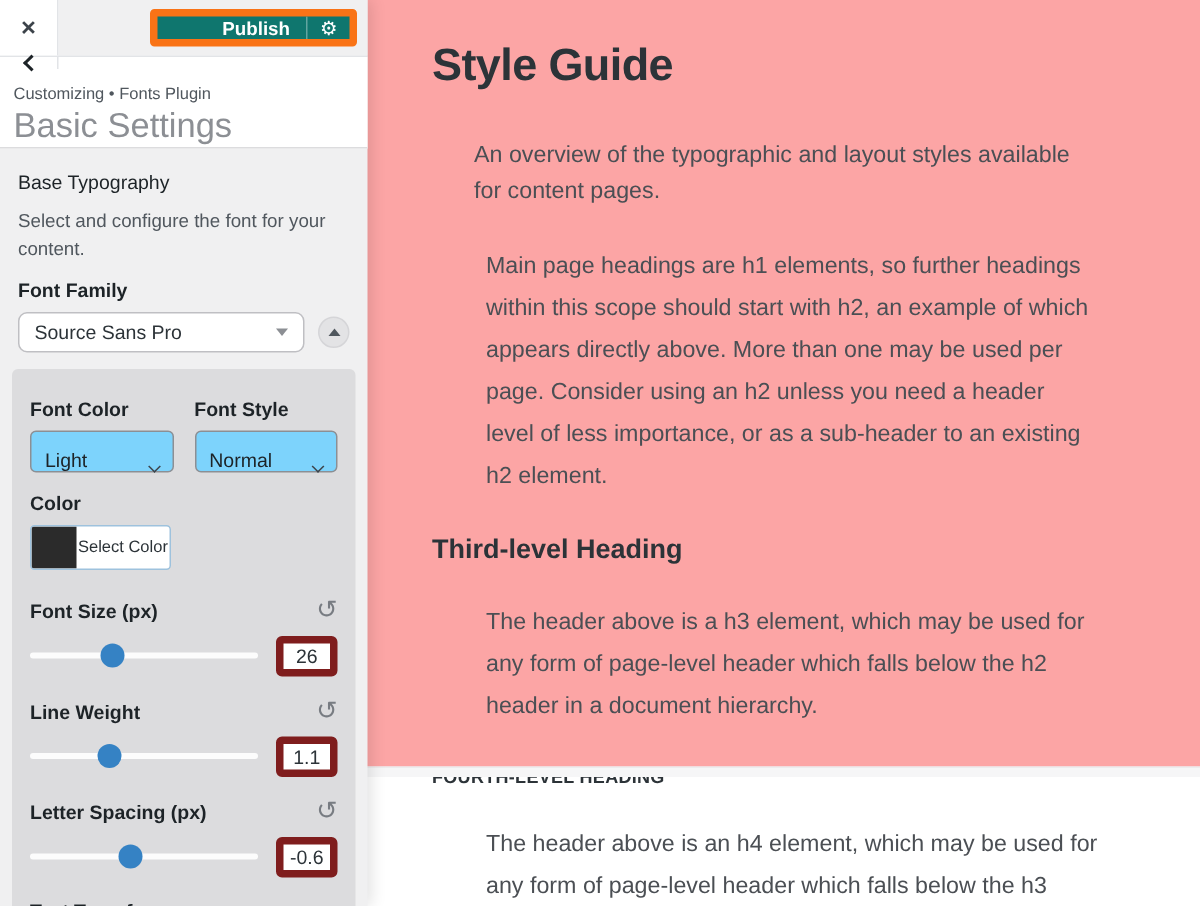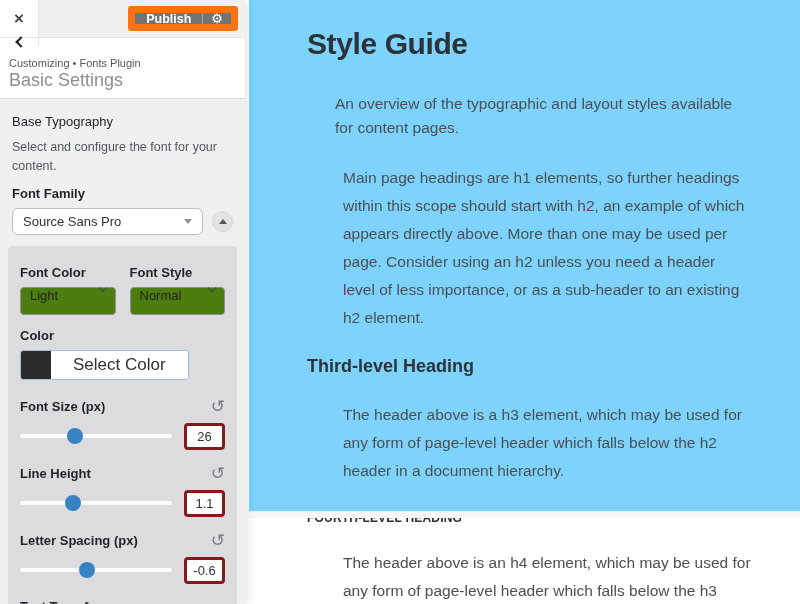--- a/index.html
+++ b/index.html
@@ -4,21 +4,21 @@
 <style>
   * { margin:0; padding:0; box-sizing:border-box; }
   html,body { background:#fff; }
   .app {
     position:relative; width:800px; height:604px; overflow:hidden;
     font-family:"Liberation Sans", sans-serif; background:#fff;
   }
 
   
   .preview {
-    position:absolute; left:249px; top:0; right:0; height:518px; background:#7dd3fc;
+    position:absolute; left:230px; top:0; right:0; height:518px; background:#fca5a5;
   }
   .page { padding:27px 28px 0 58px; max-width:530px; color:#4b4f54; }
   .page h1 { font-size:30px; font-weight:700; color:#2c3338; letter-spacing:-0.4px; }
   .page .intro { margin-top:31px; font-size:15.5px; line-height:1.55; color:#4b4f54;margin-left:28px; }
   .page h2 { margin-top:26px; font-size:22px; font-weight:700; color:#2c3338; letter-spacing:-0.2px; }
   .page .body-p { margin-top:24px; font-size:15.5px; line-height:28px; color:#4b4f54;margin-left:36px; }
   .page h3 { margin-top:24px; font-size:18px; font-weight:700; color:#2c3338; }
   .page h4 { margin-top:26px; font-size:12px; font-weight:700; color:#2c3338; letter-spacing:0.2px; }
   .preview-bottom { position:absolute; left:0; right:0; bottom:0; height:7px; background:#f6f6f7; border-top:1px solid #ececed; }
 
@@ -28,32 +28,32 @@
     background:#f0f0f1; box-shadow:2px 0 10px rgba(0,0,0,0.12);
   }
   .cust-header { display:flex; height:38px; border-bottom:1px solid #e2e4e7; }
   .close-btn {
     width:39px; height:100%; background:#fff; border-right:1px solid #e2e4e7;
     display:flex; align-items:center; justify-content:center;
     font-size:17px; font-weight:700; color:#3c434a; cursor:pointer;
   }
   .header-main { flex:1; background:#f0f0f1; display:flex; align-items:center; justify-content:flex-end; padding-right:7px; }
   .publish-btn {
-    display:flex; align-items:stretch; height:25px; background:#737373;
-    border:7px solid #f97316; border-radius:3px; color:#fff; cursor:pointer; overflow:hidden;
+    display:flex; align-items:stretch; height:25px; background:#0f766e;
+    border:5px solid #f97316; border-radius:3px; color:#fff; cursor:pointer; overflow:hidden;padding-left:32px;
   }
   .publish-label { display:flex; align-items:center; padding:0 11px; font-size:12.5px; font-weight:600; }
   .publish-gear { display:flex; align-items:center; padding:0 8px; border-left:1px solid rgba(255,255,255,0.35); font-size:13px; }
 
   .crumb-bar { display:flex; background:#fff; border-bottom:1px solid #dcdcde; height:61px;flex-direction:column; }
   .back-btn { width:39px; border-right:1px solid #e2e4e7; display:flex; align-items:center; justify-content:center; cursor:pointer; }
   .chev-left { width:8px; height:8px; border-left:2.5px solid #1d2327; border-bottom:2.5px solid #1d2327; transform:rotate(45deg); margin-left:3px; }
   .crumb-text { padding:11px 8px 0 9px; overflow:hidden; white-space:nowrap; }
   .crumb-path { font-size:11px; color:#50575e; }
-  .crumb-title { font-size:18px; color:#8c8f94; font-weight:400; margin-top:1px; }
+  .crumb-title { font-size:23px; color:#8c8f94; font-weight:400; margin-top:1px; }
 
   .controls { padding:13px 12px 0; }
   .section-title { font-size:13px; font-weight:400; color:#1d2327; margin:2px 0 9px; }
   .section-desc { font-size:12.5px; color:#50575e; line-height:1.5; margin-bottom:10px; }
   .field-label { font-size:13px; font-weight:600; color:#1d2327; margin:9px 0 7px; }
 
   .ff-row { display:flex; align-items:center; gap:9px; }
   .ff-select {
     flex:1; height:27px; background:#fff; border:1px solid #bfbfc3; border-radius:6px;
     display:flex; align-items:center; justify-content:space-between; padding:0 10px;
@@ -63,40 +63,40 @@
   .collapse-btn {
     width:21px; height:21px; border-radius:50%; background:#e3e3e5; border:1px solid #d5d5d8;
     display:flex; align-items:center; justify-content:center; cursor:pointer; flex:none;
   }
   .tri-up-sm { width:0; height:0; border-left:4px solid transparent; border-right:4px solid transparent; border-bottom:5px solid #50575e; }
 
   .advanced-panel { margin:11px -4px 0; background:#dcdcde; border-radius:4px; padding:10px 12px 16px; }
   .two-col { display:flex; gap:14px; }
   .col { flex:1; min-width:0; }
   .fake-select {
-    height:28px; background:#4d7c0f; border:1px solid #8c8f94; border-radius:4px;
-    display:flex; align-items:flex-start; justify-content:space-between; padding:0 9px;
+    height:28px; background:#7dd3fc; border:1px solid #8c8f94; border-radius:4px;
+    display:flex; align-items:flex-end; justify-content:space-between; padding:0 9px;
     font-size:13px; color:#1d2327; cursor:pointer;
   }
   .chev-down { width:6px; height:6px; border-right:1.8px solid #3c434a; border-bottom:1.8px solid #3c434a; transform:rotate(45deg); margin-top:-3px; flex:none; }
 
   .color-result { display:inline-flex; border:1px solid #9ec2dd; border-radius:3px; background:#fff; overflow:hidden; cursor:pointer; }
   .color-swatch { width:30px; height:28px; background:#2b2b2b; }
-  .color-btn-label { display:flex; align-items:center; padding:0 22px; font-size:17px; color:#2c3338; }
+  .color-btn-label { display:flex; align-items:center; padding:0 1px; font-size:11px; color:#2c3338; }
 
   .slider-head { display:flex; justify-content:space-between; align-items:center; margin-top:15px; }
   .reset-btn { color:#787c82; font-size:17px; line-height:1; cursor:pointer; font-family:"DejaVu Sans", sans-serif; }
   .slider-row { display:flex; align-items:center; gap:12px; margin-top:8px; }
   .slider { position:relative; flex:1; height:4px; background:#fcfcfc; border-radius:2px; cursor:pointer; }
   .slider-handle {
     position:absolute; top:50%; width:16px; height:16px; border-radius:50%;
     background:#3582c4; transform:translate(-50%,-50%); cursor:grab;
   }
   .num-input {
-    width:41px; height:27px; border:3px solid #7f1d1d; border-radius:4px; background:#fff;
+    width:41px; height:27px; border:5px solid #7f1d1d; border-radius:4px; background:#fff;
     text-align:center; font-size:13px; color:#2c3338; font-family:"Liberation Sans", sans-serif;
   }
 </style>
 </head>
 <body>
 
 <div class="app">
 
   <div class="preview">
     <div class="page">
@@ -182,21 +182,21 @@
         </div>
         <div class="slider-row">
           <div class="slider">
             <div class="slider-handle" style="left:36%"></div>
           </div>
           <input class="num-input" value="26" style="">
         </div>
 
         
         <div class="slider-head">
-          <span class="field-label" style="margin:0;">Line Height</span>
+          <span class="field-label" style="margin:0;">Line Weight</span>
           <span class="reset-btn">↺</span>
         </div>
         <div class="slider-row">
           <div class="slider">
             <div class="slider-handle" style="left:35%"></div>
           </div>
           <input class="num-input" value="1.1" style="">
         </div>
 
         

